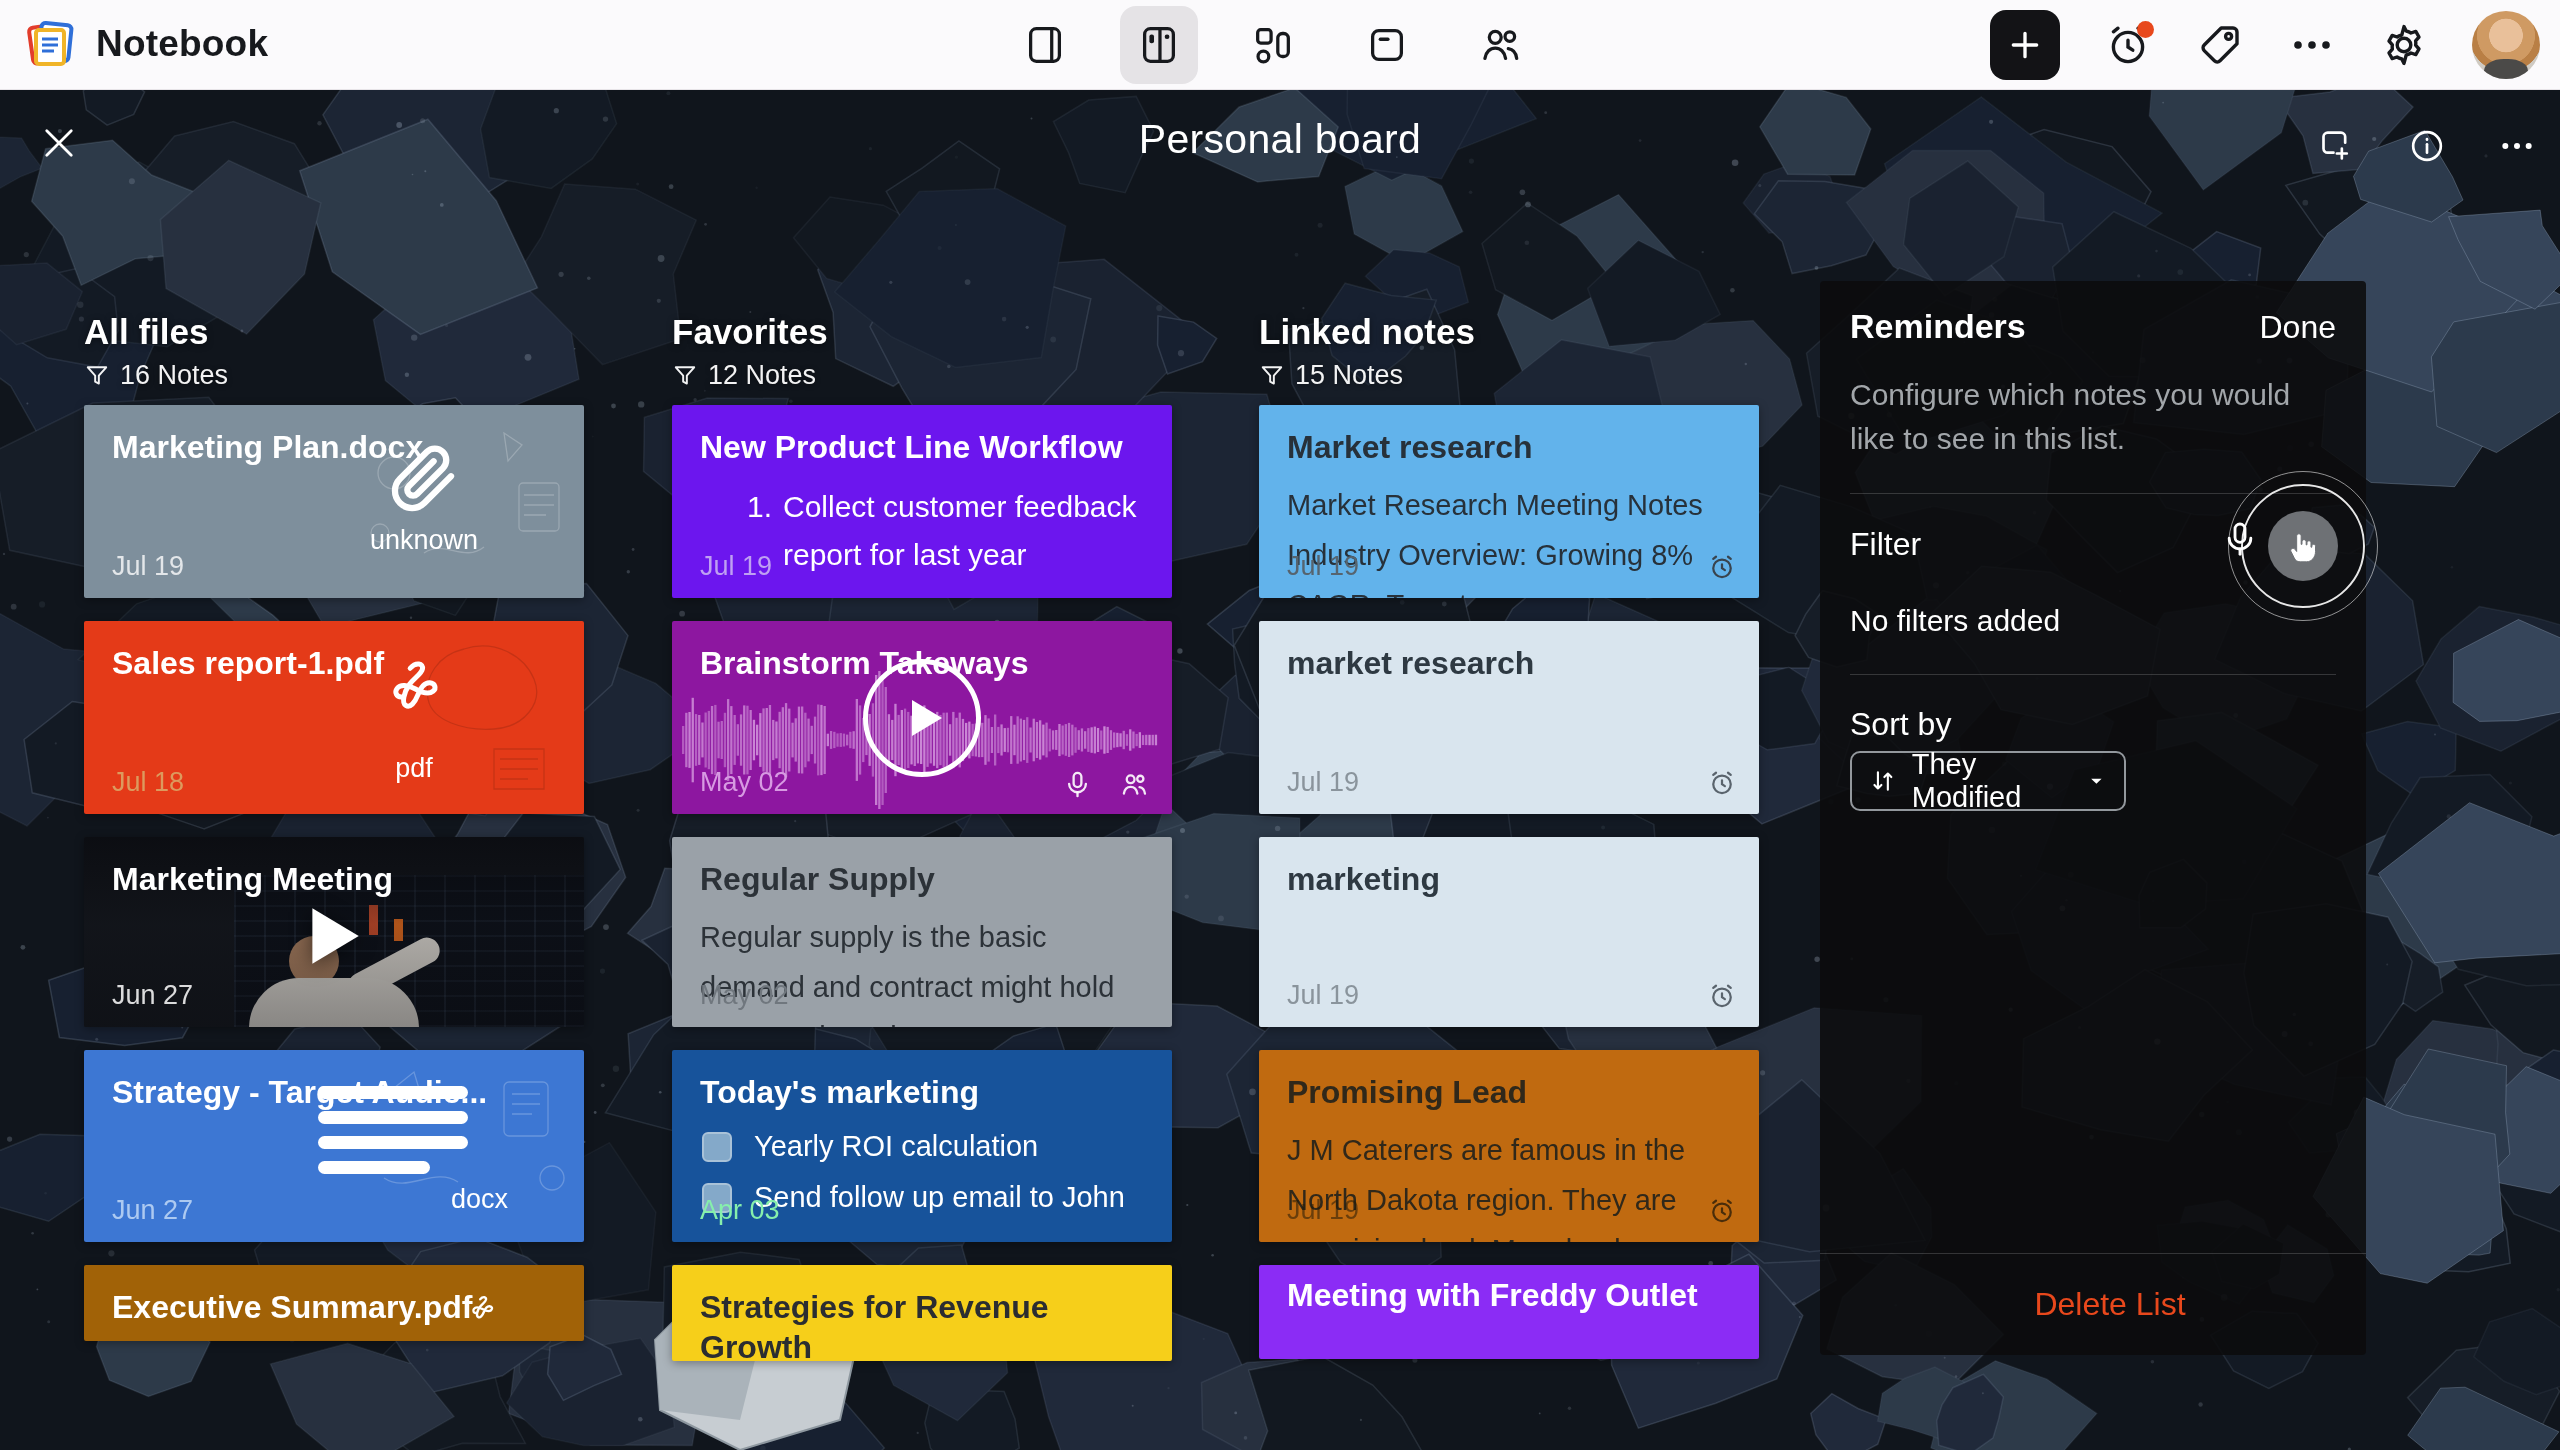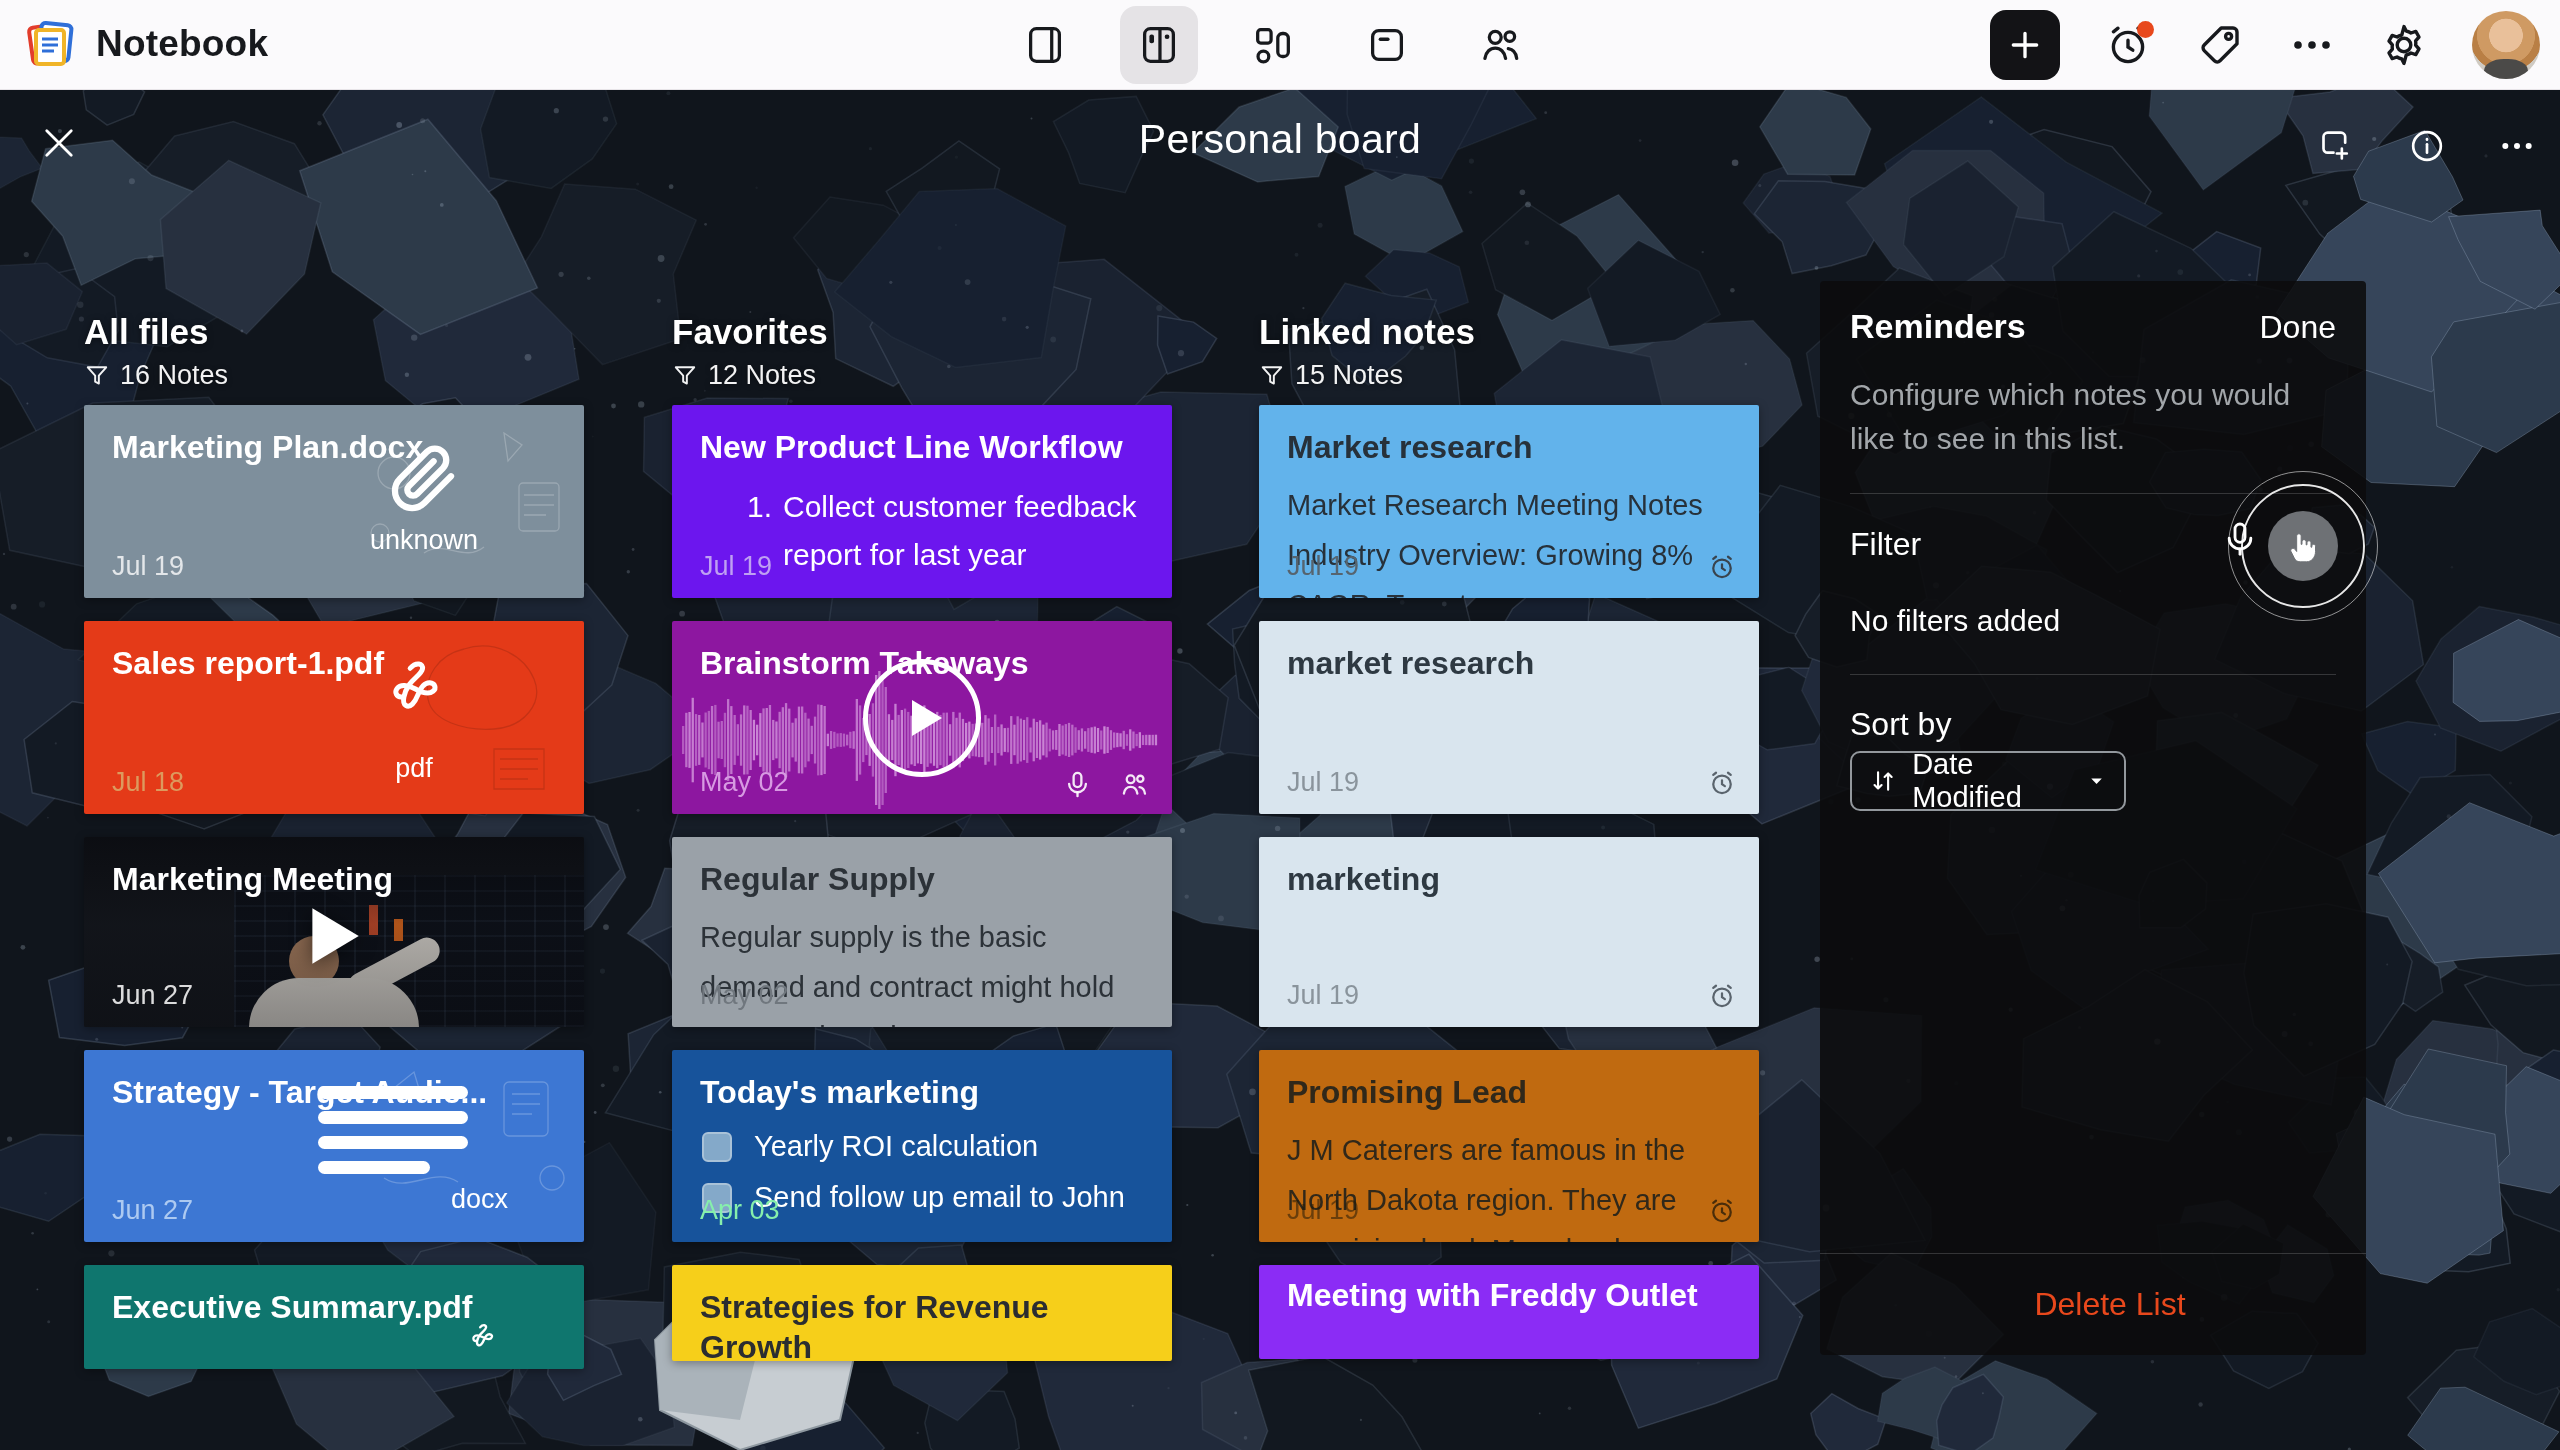--- a/index.html
+++ b/index.html
@@ -885,21 +885,21 @@
               <svg width="150" height="92" viewBox="0 0 150 92">
                 <rect x="0" y="0" width="150" height="13" rx="6.5" fill="#fff"></rect>
                 <rect x="0" y="25" width="150" height="13" rx="6.5" fill="#fff"></rect>
                 <rect x="0" y="50" width="150" height="13" rx="6.5" fill="#fff"></rect>
                 <rect x="0" y="75" width="112" height="13" rx="6.5" fill="#fff"></rect>
               </svg>
               <div class="file-badge" style="text-align:right;padding-right:10px">docx</div>
             </div>
             <div class="card-date" style="color: rgba(205, 225, 250, 0.78);">Jun 27</div>
           </div>
-          <div class="card" style="background: #0f766e; color: rgb(255, 255, 255); height: 104px;">
+          <div class="card" style="background: #a16207; color: rgb(255, 255, 255); height: 76px;">
             <div class="card-title">Executive Summary.pdf</div>
             <div style="position:absolute;right:80px;bottom:6px;width:44px;height:44px;color:#fff">
               <svg viewBox="0 0 48 48" fill="none" stroke="currentColor" stroke-width="2.6" stroke-linecap="round">
                 <path d="M22 9c3-3.5 7-2.6 6.4.4-.5 2.7-4.4 4.6-6.9 8.2-2.8 4-4 9.4-1.8 10.8 2.3 1.5 4.8-1.6 6.2-5.2 1.3-3.4 3.2-6.8 6.3-6.6 2.8.2 3.7 2.8 1.7 4.4-2.2 1.8-5.8.7-9.4-1.3-3.7-2-7.6-2.5-9.3-.2-1.6 2.1-.2 4.6 2.3 4.5"></path>
               </svg>
             </div>
           </div>
         </div>
       </div>
       <div class="column" style="left: 672px;">
@@ -1208,21 +1208,21 @@
     </div>
     <div class="panel-nofilters">No filters added</div>
     <div class="pdiv" style="top:393px"></div>
 
     <div class="panel-sort-label">Sort by</div>
     <div class="sort-dd">
       <svg width="34" height="34" viewBox="0 0 24 24" fill="none" stroke="#fff" stroke-width="1.7" stroke-linecap="round">
         <path d="M8 5v13m0 0-2.8-2.8M8 18l2.8-2.8"></path>
           <path d="M16 19V6m0 0-2.8 2.8M16 6l2.8 2.8"></path>
         </svg>
-      <span class="lbl">Date Modified</span>
+      <span class="lbl">They Modified</span>
       <svg width="26" height="26" viewBox="0 0 24 24" fill="#fff">
           <path d="M6.5 9.5l5.5 5.5 5.5-5.5z"></path>
         </svg>
     </div>
 
     <div class="panel-delete-zone" id="delete-zone" style="color: rgb(232, 72, 28);">
       <svg viewBox="0 0 24 24" fill="none" stroke-width="1.7" stroke-linecap="round" stroke-linejoin="round">
         <path d="M5 7h14M10 7V5.6A1.6 1.6 0 0 1 11.6 4h.8A1.6 1.6 0 0 1 14 5.6V7m4.2 0-1 12.4a2 2 0 0 1-2 1.6H8.8a2 2 0 0 1-2-1.6L5.8 7"></path>
         </svg>
       <span class="panel-delete-label">Delete List</span>

